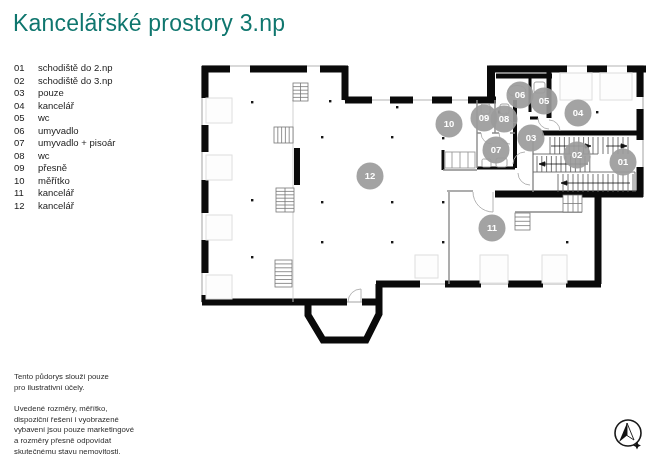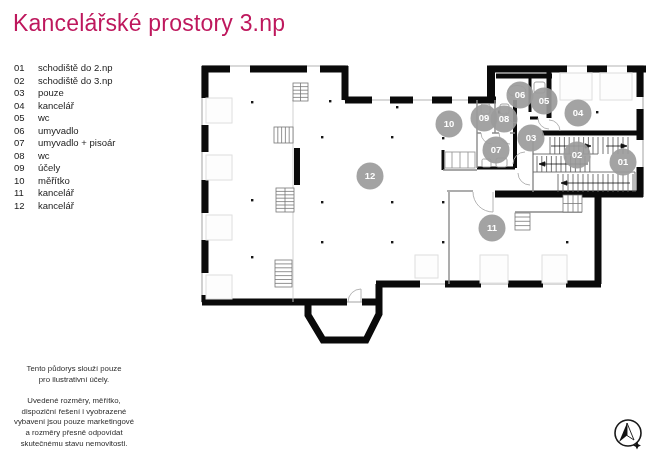--- a/index.html
+++ b/index.html
@@ -1,24 +1,24 @@
 <!DOCTYPE html>
 <html><head>
 <meta charset="utf-8">
 <style>
   html,body{margin:0;padding:0;background:#fff;}
   body{width:662px;height:468px;position:relative;overflow:hidden;
        font-family:"Liberation Sans","DejaVu Sans",sans-serif;color:#111;}
   .page-title{position:absolute;left:13px;top:10px;font-size:23px;font-weight:500;
-              letter-spacing:.2px;color:#be185d;}
+              letter-spacing:.2px;color:#0f766e;}
   .legend{position:absolute;left:14px;top:62px;font-size:9.5px;color:#1a1a1a;}
   .legend-row{display:flex;height:12.5px;line-height:12.5px;}
   .legend-num{width:24px;flex:0 0 24px;}
   .legend-label{white-space:nowrap;text-align:right;}
-  .disclaimer{position:absolute;left:14px;top:364px;font-size:7.8px;color:#2b2b2b;text-align:center;}
+  .disclaimer{position:absolute;left:14px;top:372px;font-size:7.8px;color:#2b2b2b;}
   .disc-line{height:10.6px;line-height:10.6px;white-space:nowrap;}
   .disc-gap{height:11px;}
   svg.plan{position:absolute;left:0;top:0;}
   .marker-text{font-family:"Liberation Sans",sans-serif;font-size:9.5px;font-weight:bold;}
 </style>
 </head>
 <body>
 
 <div class="page-title">Kancelářské prostory 3.np</div>
 
@@ -50,21 +50,21 @@
     <div class="legend-row">
       <span class="legend-num">07</span>
       <span class="legend-label">umyvadlo + pisoár</span>
     </div>
     <div class="legend-row">
       <span class="legend-num">08</span>
       <span class="legend-label">wc</span>
     </div>
     <div class="legend-row">
       <span class="legend-num">09</span>
-      <span class="legend-label">účely</span>
+      <span class="legend-label">přesně</span>
     </div>
     <div class="legend-row">
       <span class="legend-num">10</span>
       <span class="legend-label">měřítko</span>
     </div>
     <div class="legend-row">
       <span class="legend-num">11</span>
       <span class="legend-label">kancelář</span>
     </div>
     <div class="legend-row">

